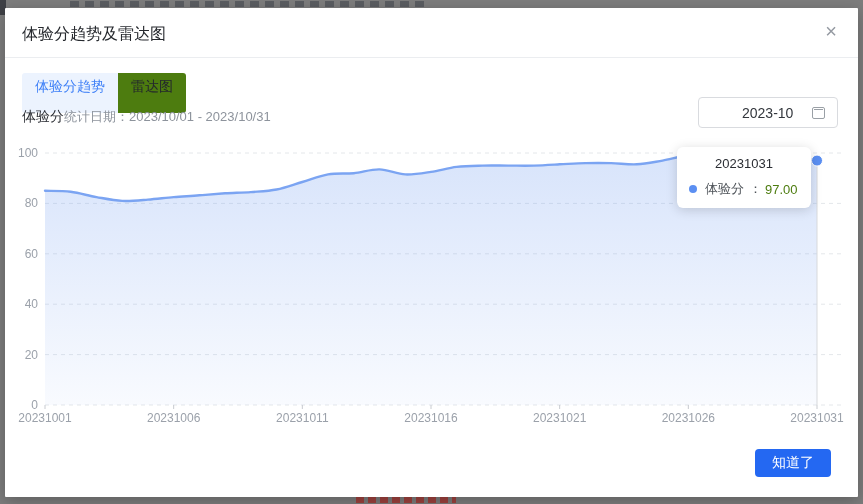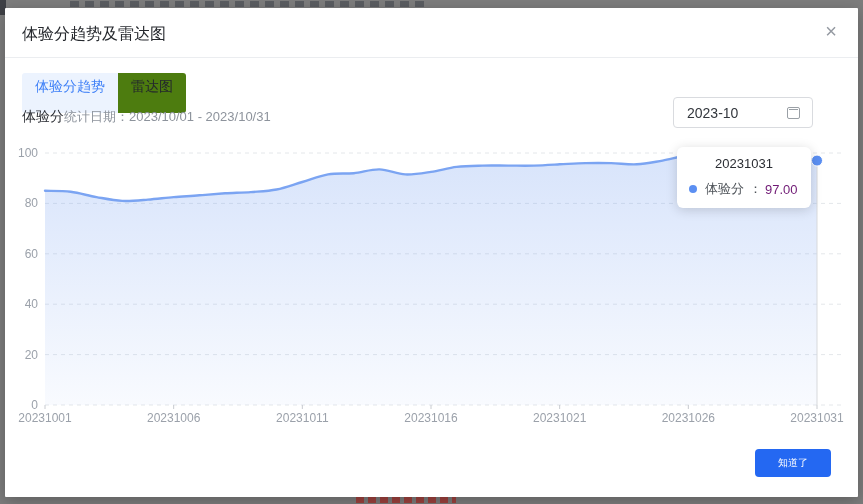--- a/index.html
+++ b/index.html
@@ -23,42 +23,42 @@
 
   .tabs { position:absolute; left:17px; top:65px; display:flex; border-radius:3px; overflow:hidden; }
   .tab { height:40px; line-height:27px; padding:0 13px; font-size:14px; cursor:pointer; }
   .tab.active { background:#ecf3fe; color:#3d7ff7; }
   .tab.inactive { background:#4d7c0f; color:#23262d; }
 
   .stats-row { position:absolute; left:17px; top:100px; display:flex; align-items:baseline; }
   .series-label { font-size:14px; color:#2a2d33; }
   .date-range { font-size:13px; color:#8d939c; }
 
-  .date-picker { position:absolute; left:668px; top:89px; width:140px; height:31px;
+  .date-picker { position:absolute; left:693px; top:89px; width:140px; height:31px;
     border:1px solid #d9dbdf; border-radius:4px; background:#fff; display:flex;
-    align-items:center; cursor:pointer; }
+    align-items:center; cursor:pointer;padding-left:30px; }
   .date-picker-value { flex:1; padding-left:13px; font-size:14px; color:#33373d; }
   .cal-icon { width:13px; height:12px; border:1.4px solid #9aa0a6; border-radius:2px;
     margin-right:12px; position:relative; }
   .cal-icon::before { content:""; position:absolute; top:1.6px; left:1px; right:1px;
     height:1.4px; background:#9aa0a6; }
 
   .chart-svg { position:absolute; left:0; top:0; width:853px; height:489px; }
 
   .tooltip { position:absolute; left:672px; top:139px; width:134px; background:#fff;
     border-radius:6px; box-shadow:0 2px 12px rgba(0,0,0,.16); padding:9px 12px 10px; z-index:5; }
   .tooltip-title { text-align:center; font-size:13px; color:#2a2d33; }
   .tooltip-row { display:flex; align-items:center; margin-top:9px; font-size:13px; }
   .tooltip-dot { width:8px; height:8px; border-radius:50%; background:#5b8ff2; margin-right:8px; }
   .tooltip-series { color:#4e5359; }
   .tooltip-sep { color:#4e5359; margin:0 3px 0 5px; }
-  .tooltip-value { color:#701a75; }
+  .tooltip-value { color:#4d7c0f; }
 
   .confirm-btn { position:absolute; left:750px; top:441px; width:76px; height:28px;
-    background:#2468f2; color:#fff; font-size:10px; border:none; border-radius:4px;
+    background:#2468f2; color:#fff; font-size:14px; border:none; border-radius:4px;
     cursor:pointer; font-family:Liberation Serif, serif; }
 </style>
 </head>
 <body>
 
 <div class="bg-frag-top"></div>
 <div class="bg-frag-topleft"></div>
 <div class="bg-frag-bottom"></div>
 
 <div class="modal">

